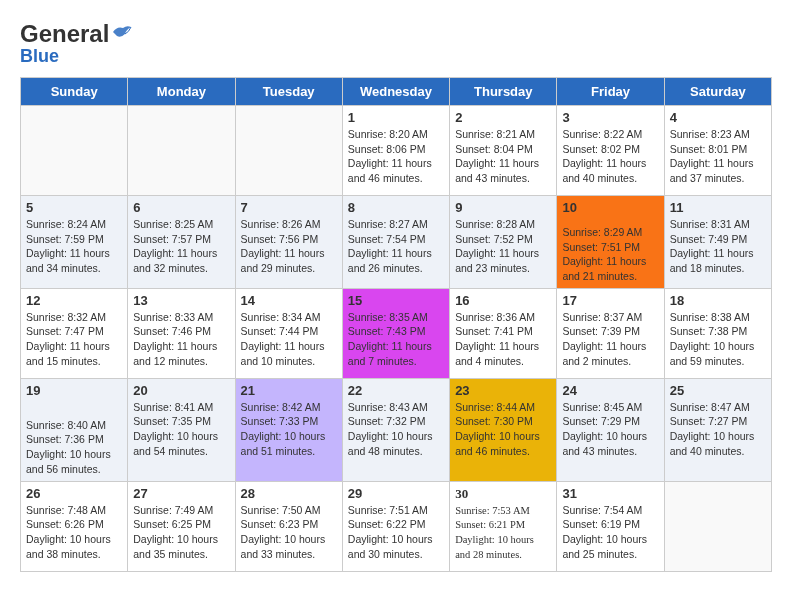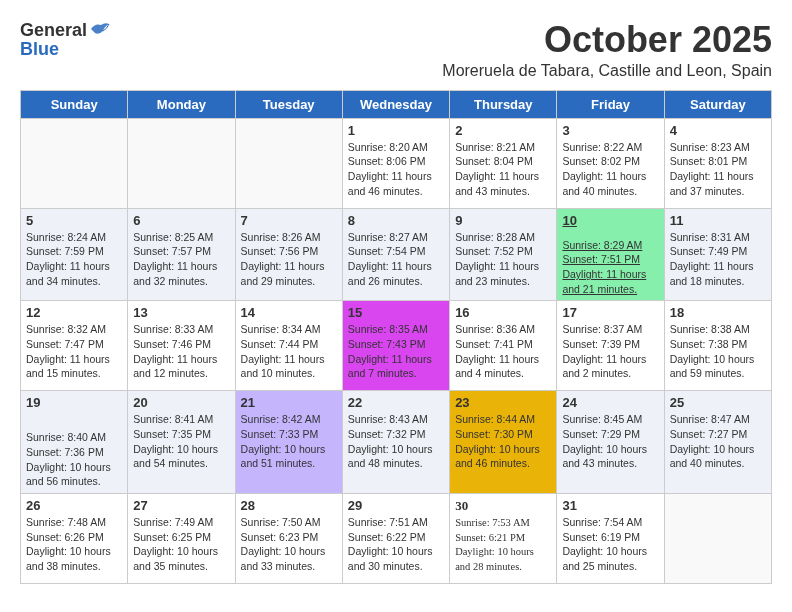--- a/index.html
+++ b/index.html
@@ -83,31 +83,27 @@
     .empty-cell {
       background: #f9f9f9 !important;
     }
   </style>
 </head>
 <body>
 
 <div class="header-section">
   <div class="logo">
     <div style="display:flex;align-items:center;">
-      <span class="logo-general" style="font-size:18px;font-weight:bold;color:#333;">General</span>
+      <span class="logo-general" style="font-size:24px;font-weight:bold;color:#333;">General</span>
       <svg width="22" height="16" viewBox="0 0 22 16" style="margin-left:2px;margin-top:-4px;">
         <path d="M2,8 Q6,2 12,4 Q16,1 20,3 Q15,6 14,10 Q10,14 6,12 Z" fill="#2a6bbf" opacity="0.85"></path>
         <path d="M14,10 Q18,8 20,3" fill="none" stroke="#2a6bbf" stroke-width="1"></path>
       </svg>
     </div>
     <span class="logo-blue" style="font-size:18px;font-weight:bold;color:#2a6bbf;margin-top:-2px;">Blue</span>
-  </div>
-  <div class="title-block">
-    <div class="calendar-title">October 2025</div>
-    <div class="calendar-subtitle">Moreruela de Tabara, Castille and Leon, Spain</div>
   </div>
 </div>
 
 <table class="calendar">
   <thead>
     <tr>
 
     <th>Sunday</th>
         <th>Monday</th>
         <th>Tuesday</th>
@@ -171,21 +167,21 @@
           <div class="day-info" style="white-space: pre-line;">Sunrise: 8:27 AM
 Sunset: 7:54 PM
 Daylight: 11 hours and 26 minutes.</div>
         </td>
         <td style="background: rgb(238, 242, 248);">
           <span class="day-number">9</span>
           <div class="day-info" style="white-space: pre-line;">Sunrise: 8:28 AM
 Sunset: 7:52 PM
 Daylight: 11 hours and 23 minutes.</div>
         </td>
-        <td style="background: #86efac; text-decoration: underline;">
+        <td style="background: #f97316;">
           <span class="day-number">10</span>
           <div class="day-info" style="white-space: pre-line; margin-top: 10px;">Sunrise: 8:29 AM
 Sunset: 7:51 PM
 Daylight: 11 hours and 21 minutes.</div>
         </td>
         <td style="background: rgb(238, 242, 248);">
           <span class="day-number">11</span>
           <div class="day-info" style="white-space: pre-line;">Sunrise: 8:31 AM
 Sunset: 7:49 PM
 Daylight: 11 hours and 18 minutes.</div>

